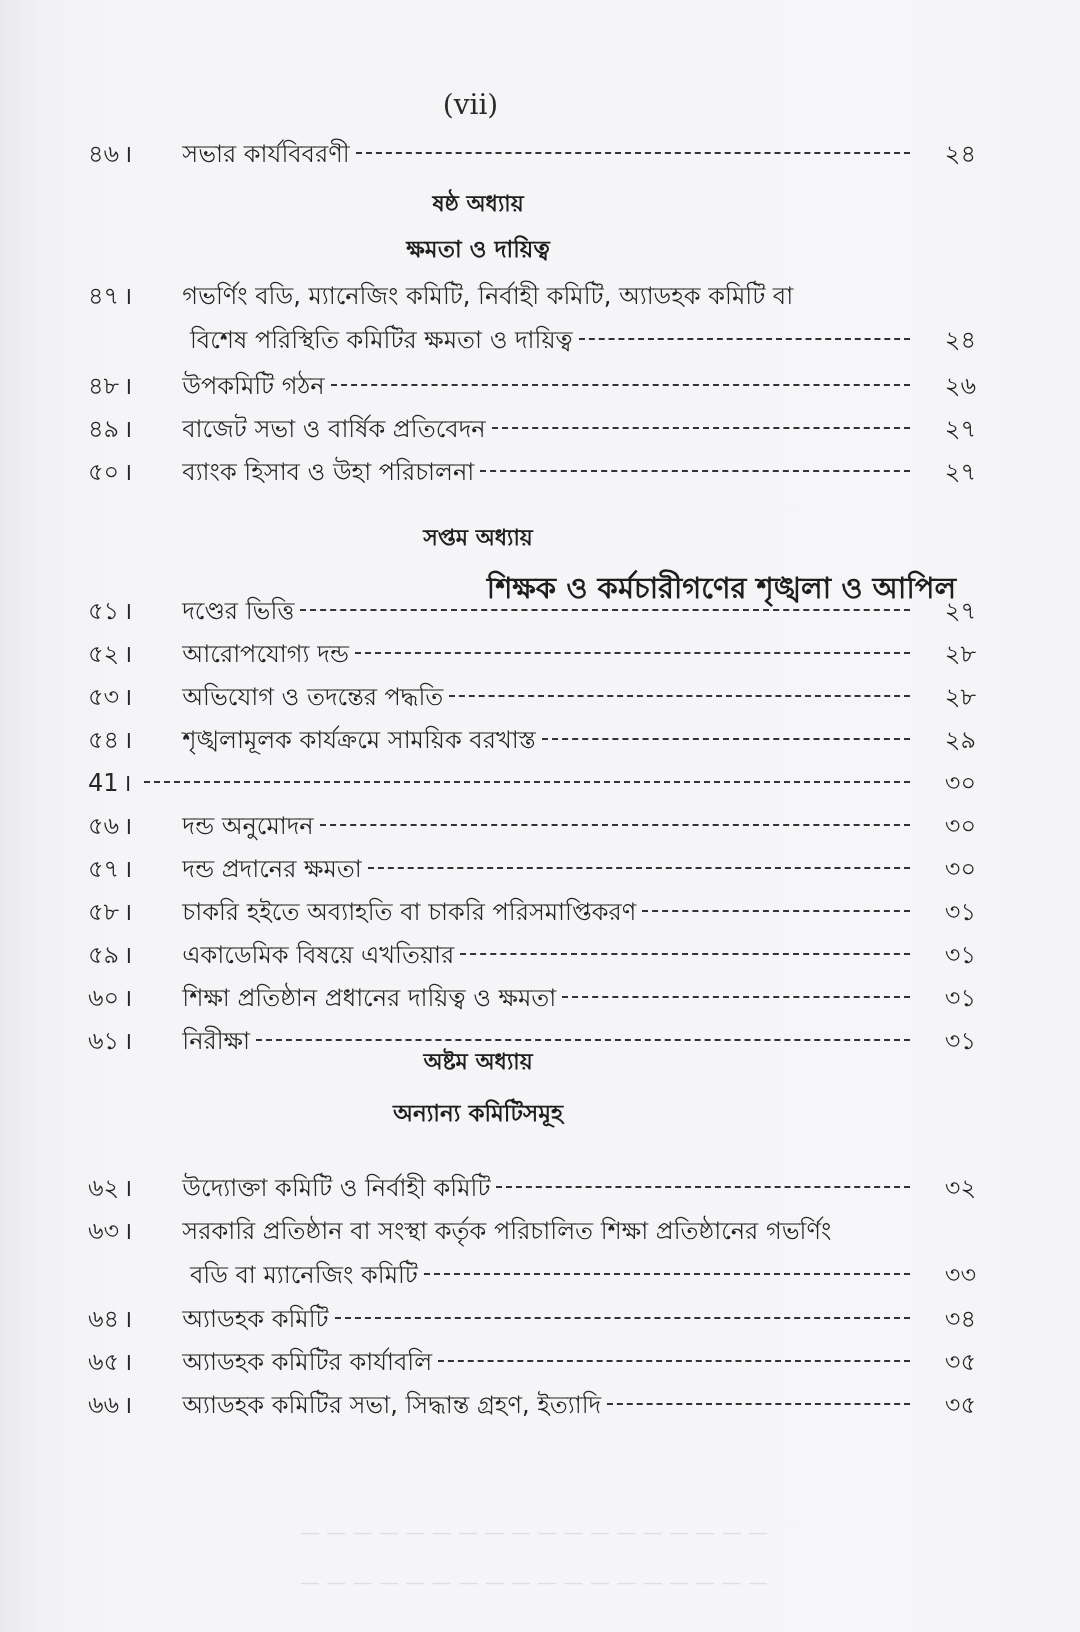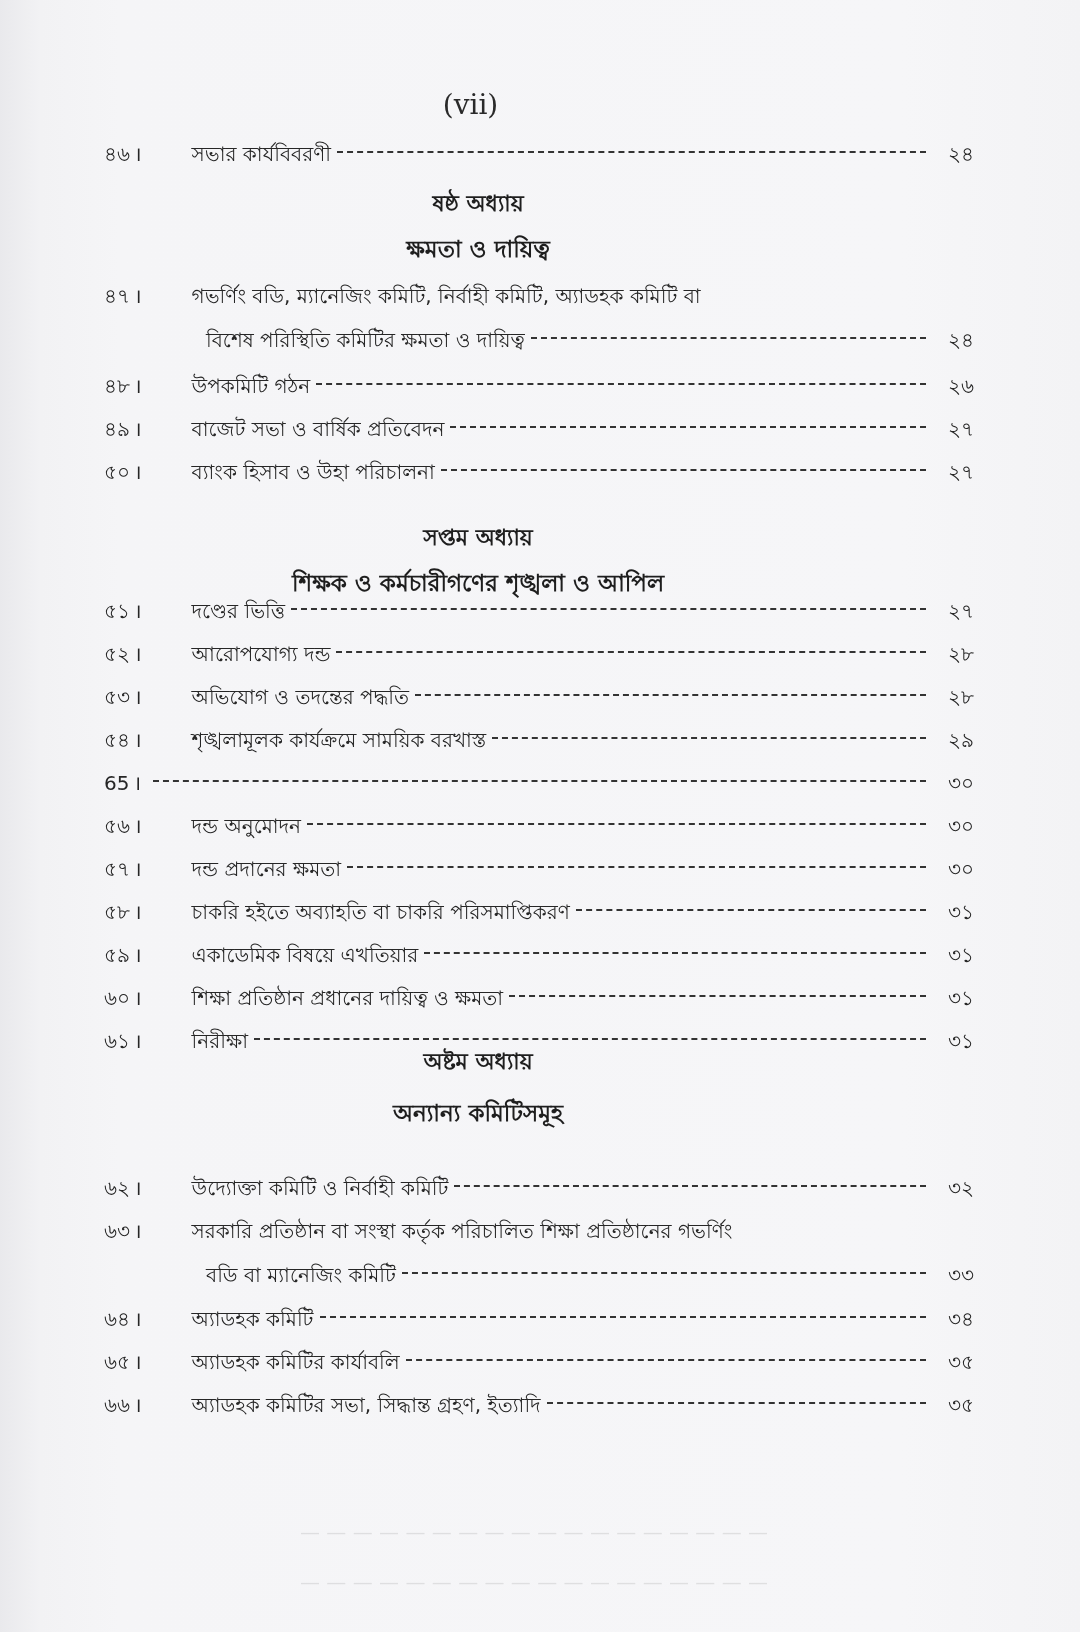--- a/index.html
+++ b/index.html
@@ -25,23 +25,23 @@
       position: absolute;
       top: 88px;
       left: 0; width: 941px;
       text-align: center;
       font-family: "DejaVu Serif", serif;
       font-size: 28px;
       color: #2a2a2a;
     }
     .entry {
       position: absolute;
-      left: 104px;
+      left: 88px;
       width: 888px;
-      font-size: 20px;
+      font-size: 24px;
       line-height: 32px;
       color: #262626;
       white-space: nowrap;
     }
     .entry .row {
       display: flex;
       align-items: baseline;
       height: 44px;
     }
     .entry .num {
@@ -63,37 +63,38 @@
       border-bottom: 2px dashed #333;
       margin: 0 22px 0 6px;
       transform: translateY(-8px);
       min-width: 20px;
     }
     .entry .page {
       position: static;
       width: auto; height: auto;
       background: none;
       flex: 0 0 44px;
-      text-align: left;
+      text-align: right;
     }
     .chapter {
       position: absolute;
       left: 0; width: 956px;
       text-align: center;
       font-size: 22px;
       font-weight: bold;
       color: #1e1e1e;
     }
     .chapter .chapter-title {
       font-size: 23px;
       display: block;
       margin-top: 8px;
     }
     .chapter .chapter-title.large {
-      font-size: 23px;
+      font-size: 29px;
+      text-align: right;
     }
     .bleed {
       position: absolute;
       color: rgba(60,60,60,0.12);
       font-size: 20px;
       transform: scaleX(-1);
       white-space: nowrap;
     }
   </style>
 </head>
@@ -204,21 +205,21 @@
       <span class="num">৫৪</span>
       <span class="sep">।</span>
       <span class="title">শৃঙ্খলামূলক কার্যক্রমে সাময়িক বরখাস্ত</span>
       <span class="leader"></span>
       <span class="page">২৯</span>
     </div>
   </div>
 
   <div class="entry" style="top:767px;">
     <div class="row">
-      <span class="num">65</span>
+      <span class="num">41</span>
       <span class="sep">।</span>
       <span class="leader"></span>
       <span class="page">৩০</span>
     </div>
   </div>
 
   <div class="entry" style="top:810px;">
     <div class="row">
       <span class="num">৫৬</span>
       <span class="sep">।</span>

